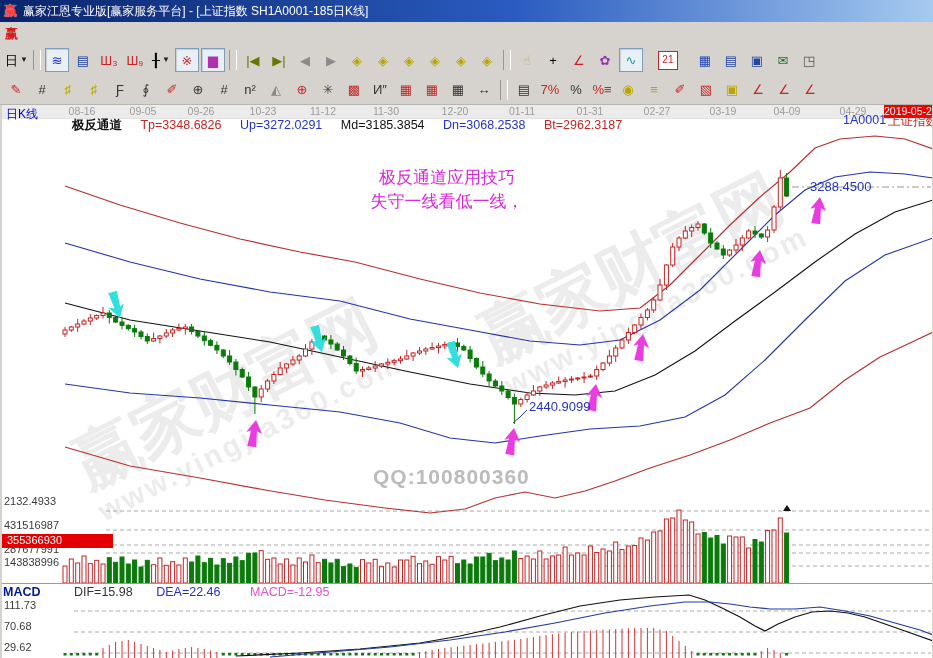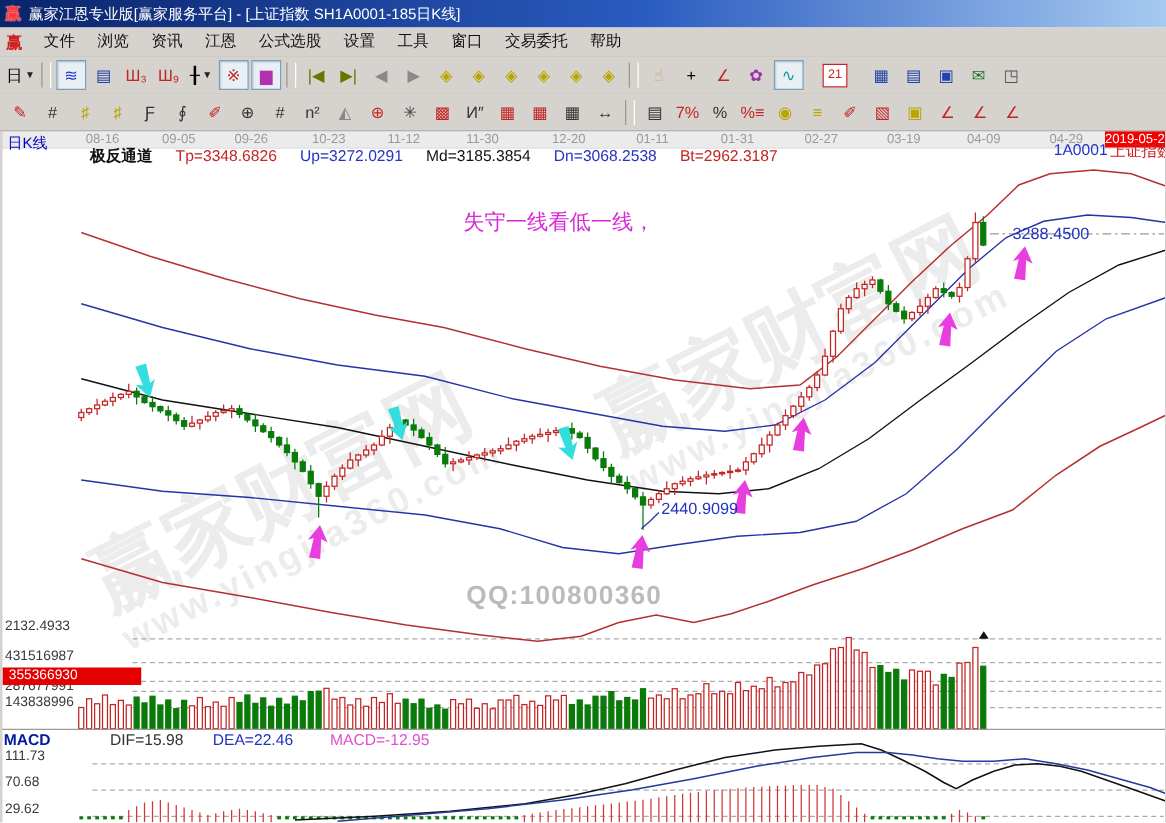--- a/index.html
+++ b/index.html
@@ -39,21 +39,21 @@
   #sym-name{left:888px;top:113px;color:#d02020;font-size:12.5px}
   #tip{left:338px;top:166px;width:218px;text-align:center;color:#d829d8;font-size:17px;line-height:23.5px;z-index:14}
   #lbl-high{left:810px;top:179px;color:#2433c0;font-size:13px}
   #lbl-low{left:529px;top:399px;color:#2433c0;font-size:13px}
   #qq{left:373px;top:465px;color:#bbb;font-size:21px;font-weight:bold;letter-spacing:1px;z-index:4}
   .scale{left:4px;width:96px;font-size:11px;color:#3a3a3a;z-index:10}
   #cur-vol{left:2px;top:534px;width:106px;height:14px;background:#e40000;color:#fff;font-size:11px;
     line-height:13px;padding-left:5px;z-index:11}
   #macd-sep{position:absolute;left:0;right:0;top:583px;height:1px;background:#9a9a9a;z-index:12}
   #macd-row{left:3px;top:585px;font-size:12.5px;z-index:14}
-  #macd-row .nm{color:#001a9e;font-weight:bold;margin-right:44px}
+  #macd-row .nm{color:#001a9e;font-weight:bold;margin-right:30px}
   #macd-row .dif{color:#333;margin-right:20px}
   #macd-row .dea{color:#2230c0;margin-right:26px}
   #macd-row .mv{color:#e24fd0}
   .wm{position:absolute;z-index:1;color:rgba(110,110,110,.13);font-weight:bold;transform-origin:0 0;line-height:1.05}
   .wm .url{font-size:29px;letter-spacing:3px}
   #wm1{left:62px;top:438px;transform:rotate(-27deg);font-size:66px}
   #wm2{left:468px;top:312px;transform:rotate(-27deg);font-size:66px}
   #chart-svg{position:absolute;left:0;top:0;z-index:3}
   #frame-left{position:absolute;left:0;top:104px;bottom:0;width:2px;background:#d6d3ce;z-index:15}
   #frame-right{position:absolute;right:0;top:104px;bottom:0;width:1px;background:#d6d3ce;z-index:15}
@@ -559,32 +559,20 @@
     <polygon points="0,0 -8,13 -3.5,11 -5,27 4,27 2.5,11 8,13" fill="#35dede" transform="translate(322,352) rotate(163)"></polygon>
     <polygon points="0,0 -8,13 -3.5,11 -5,27 4,27 2.5,11 8,13" fill="#35dede" transform="translate(458,368) rotate(163)"></polygon>
   </svg>
 
 <div class="titlebar">
   <span class="logo">赢</span>
   <span>赢家江恩专业版[赢家服务平台] - [上证指数 SH1A0001-185日K线]</span>
 </div>
 <div class="menubar">
   <span class="logo">赢</span>
-  <span id="menu-items" style="display:flex">
-      <span class="menu-item">文件</span>
-      <span class="menu-item">浏览</span>
-      <span class="menu-item">资讯</span>
-      <span class="menu-item">江恩</span>
-      <span class="menu-item">公式选股</span>
-      <span class="menu-item">设置</span>
-      <span class="menu-item">工具</span>
-      <span class="menu-item">窗口</span>
-      <span class="menu-item">交易委托</span>
-      <span class="menu-item">帮助</span>
-    </span>
 </div>
 <div class="toolbar" id="tb1">
     <span class="tbi" style="color: rgb(0, 0, 0);">日<span class="dd">▼</span></span>
     <span class="tbsep"></span>
     <span class="tbi pressed" style="color: rgb(34, 51, 204);">≋</span>
     <span class="tbi" style="color: rgb(34, 68, 170);">▤</span>
     <span class="tbi" style="color: rgb(194, 37, 37);">Ш₃</span>
     <span class="tbi" style="color: rgb(194, 37, 37);">Ш₉</span>
     <span class="tbi" style="color: rgb(0, 0, 0);">╂<span class="dd">▼</span></span>
     <span class="tbi pressed" style="color: rgb(194, 37, 37);">※</span>
@@ -659,20 +647,21 @@
   <span class="c-red">Tp=3348.6826</span>
   <span class="c-blue">Up=3272.0291</span>
   <span class="c-black">Md=3185.3854</span>
   <span class="c-blue">Dn=3068.2538</span>
   <span class="c-red">Bt=2962.3187</span>
 </div>
 <div class="ov" id="sym-code">1A0001</div>
 <div class="ov" id="sym-name">上证指数</div>
 
 <div class="ov" id="tip">
+  <div>极反通道应用技巧</div>
   <div>失守一线看低一线，</div>
 </div>
 <div class="ov" id="lbl-high">3288.4500</div>
 <div class="ov" id="lbl-low">2440.9099</div>
 <div class="ov" id="qq">QQ:100800360</div>
 
 <div class="ov scale" style="top:495px">2132.4933</div>
 <div class="ov scale" style="top:519px">431516987</div>
 <div class="ov scale" style="top:543px">287677991</div>
 <div class="ov scale" style="top:556px">143838996</div>

